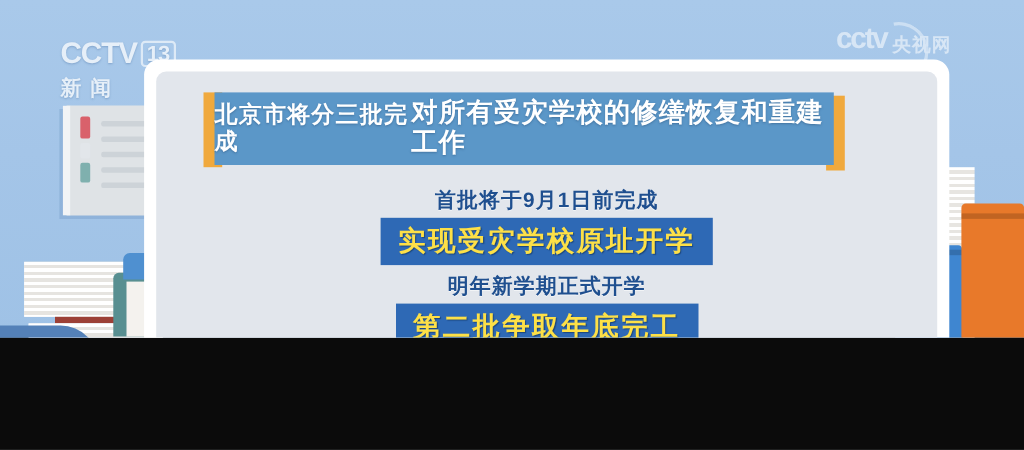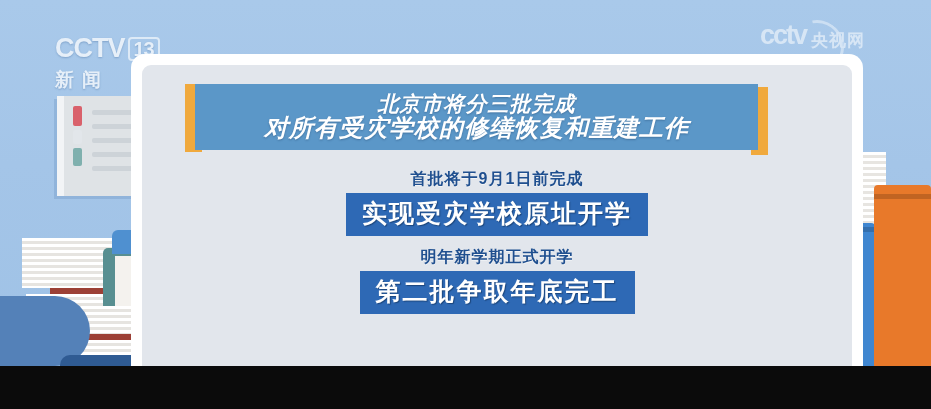--- a/index.html
+++ b/index.html
@@ -3,21 +3,21 @@
 <meta charset="utf-8">
 <style>
   html, body {
     margin: 0;
     padding: 0;
     background: #0b0b0b;
   }
   #screen {
     position: relative;
     width: 931px;
-    height: 366px;
+    height: 307px;
     overflow: hidden;
     font-family: "Liberation Sans", "DejaVu Sans", sans-serif;
     background: linear-gradient(180deg, #a9c9ea 0%, #a4c5e8 45%, #9fc2e6 100%);
   }
 
   
   .bg-art { position: absolute; inset: 0; }
 
   
   .nb-cover {
@@ -159,53 +159,51 @@
     right: 0; top: 3px;
     width: 17px; height: 68px;
     background: #f0a93d;
   }
   .title-bar {
     position: absolute;
     left: 10px; top: 0;
     width: 563px; height: 66px;
     background: #5b97c8;
     display: flex;
-    flex-direction: column;
     align-items: center;
     justify-content: center;
-    font-style: italic;
   }
   .title-line {
     color: #ffffff;
     font-weight: bold;
     letter-spacing: 1px;
     line-height: 1.12;
     text-shadow: 0 1px 2px rgba(20,50,85,.35);
   }
   .title-line.l1 { font-size: 21px; }
   .title-line.l2 { font-size: 24px; }
 
   
   .item {
     position: absolute;
     left: 0; right: 0;
     text-align: center;
   }
   .item-lead {
     color: #1f4f8f;
     font-weight: bold;
-    font-size: 16px;
+    font-size: 19px;
     letter-spacing: 1px;
     margin-bottom: 3px;
     text-shadow: 0 1px 0 rgba(255,255,255,.55);
   }
   .item-bar {
     display: inline-block;
     background: #2e69b5;
-    color: #ffffff;
+    color: #fde047;
     font-weight: bold;
     letter-spacing: 2px;
     padding: 4px 16px 6px 16px;
     text-shadow: 1px 1px 1px rgba(10,35,70,.5);
   }
 
   .item1 { top: 104px; }
   .item1 .item-bar { font-size: 25px; }
   .item2 { top: 182px; }
   .item2 .item-bar { font-size: 25px; }

